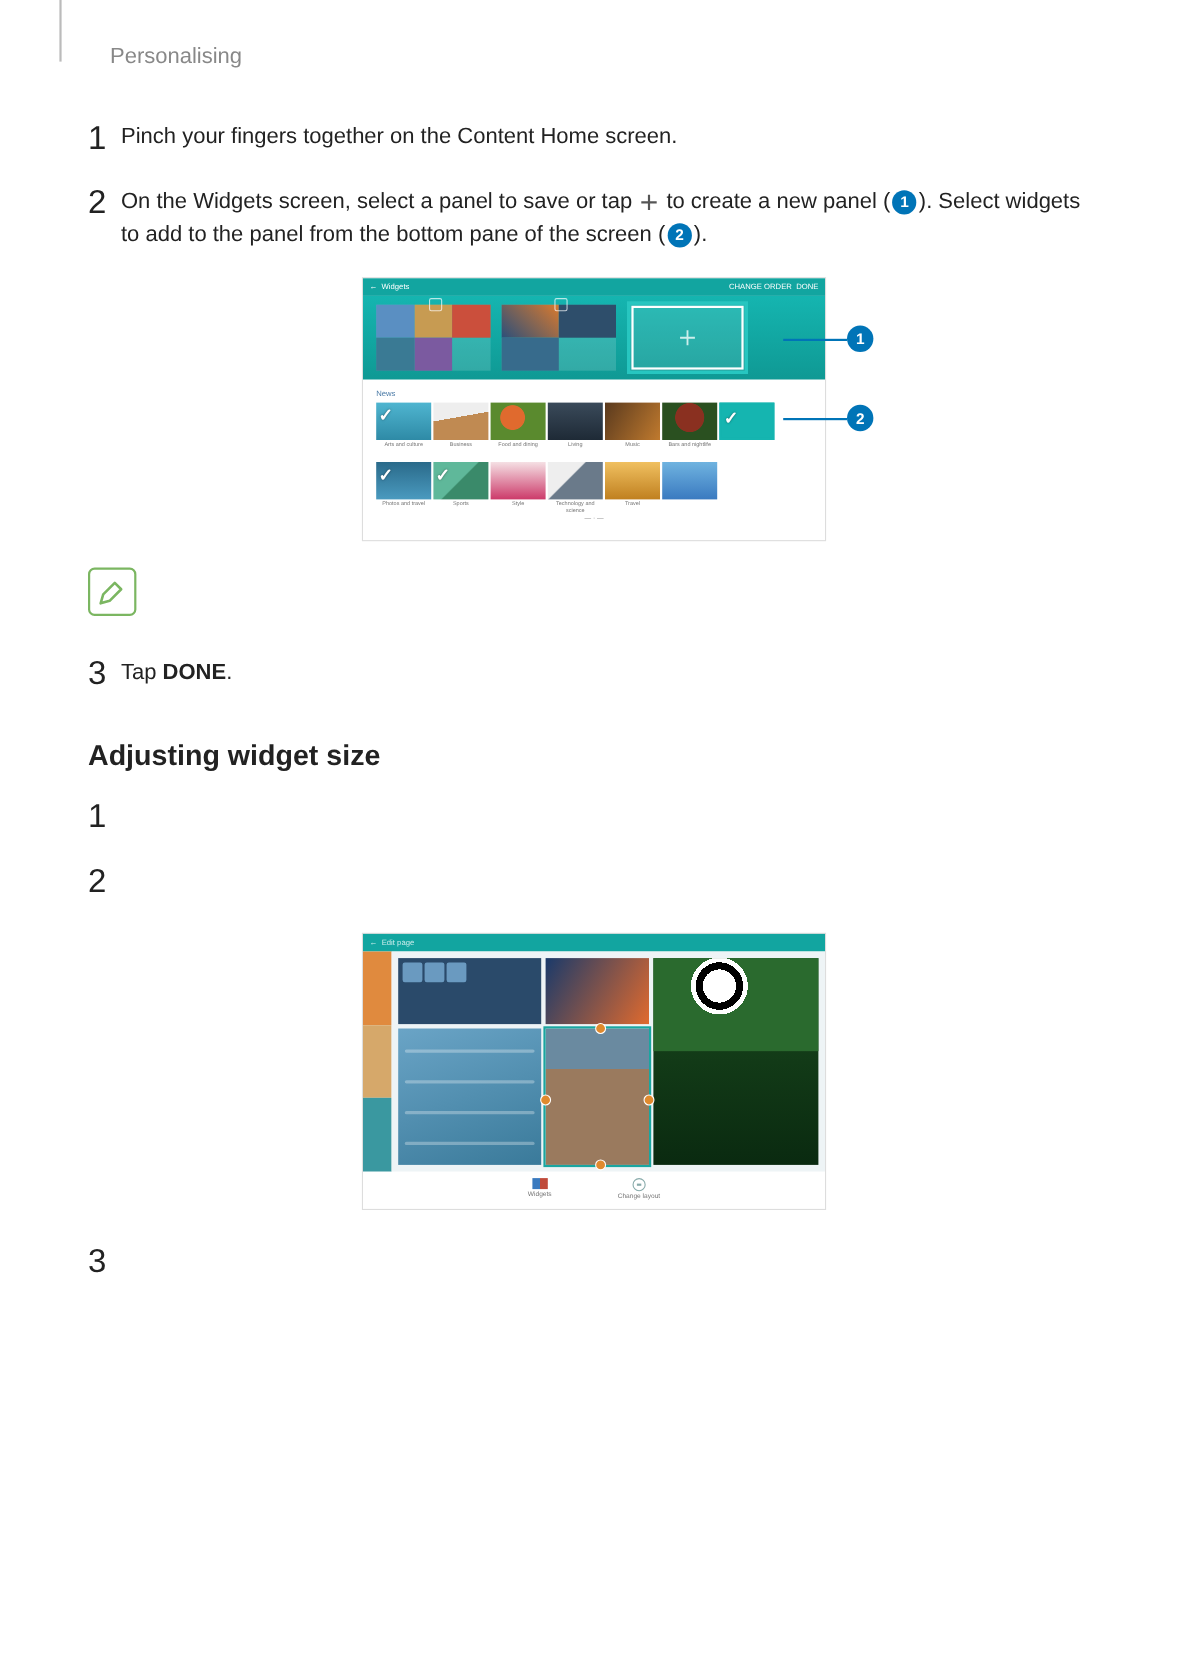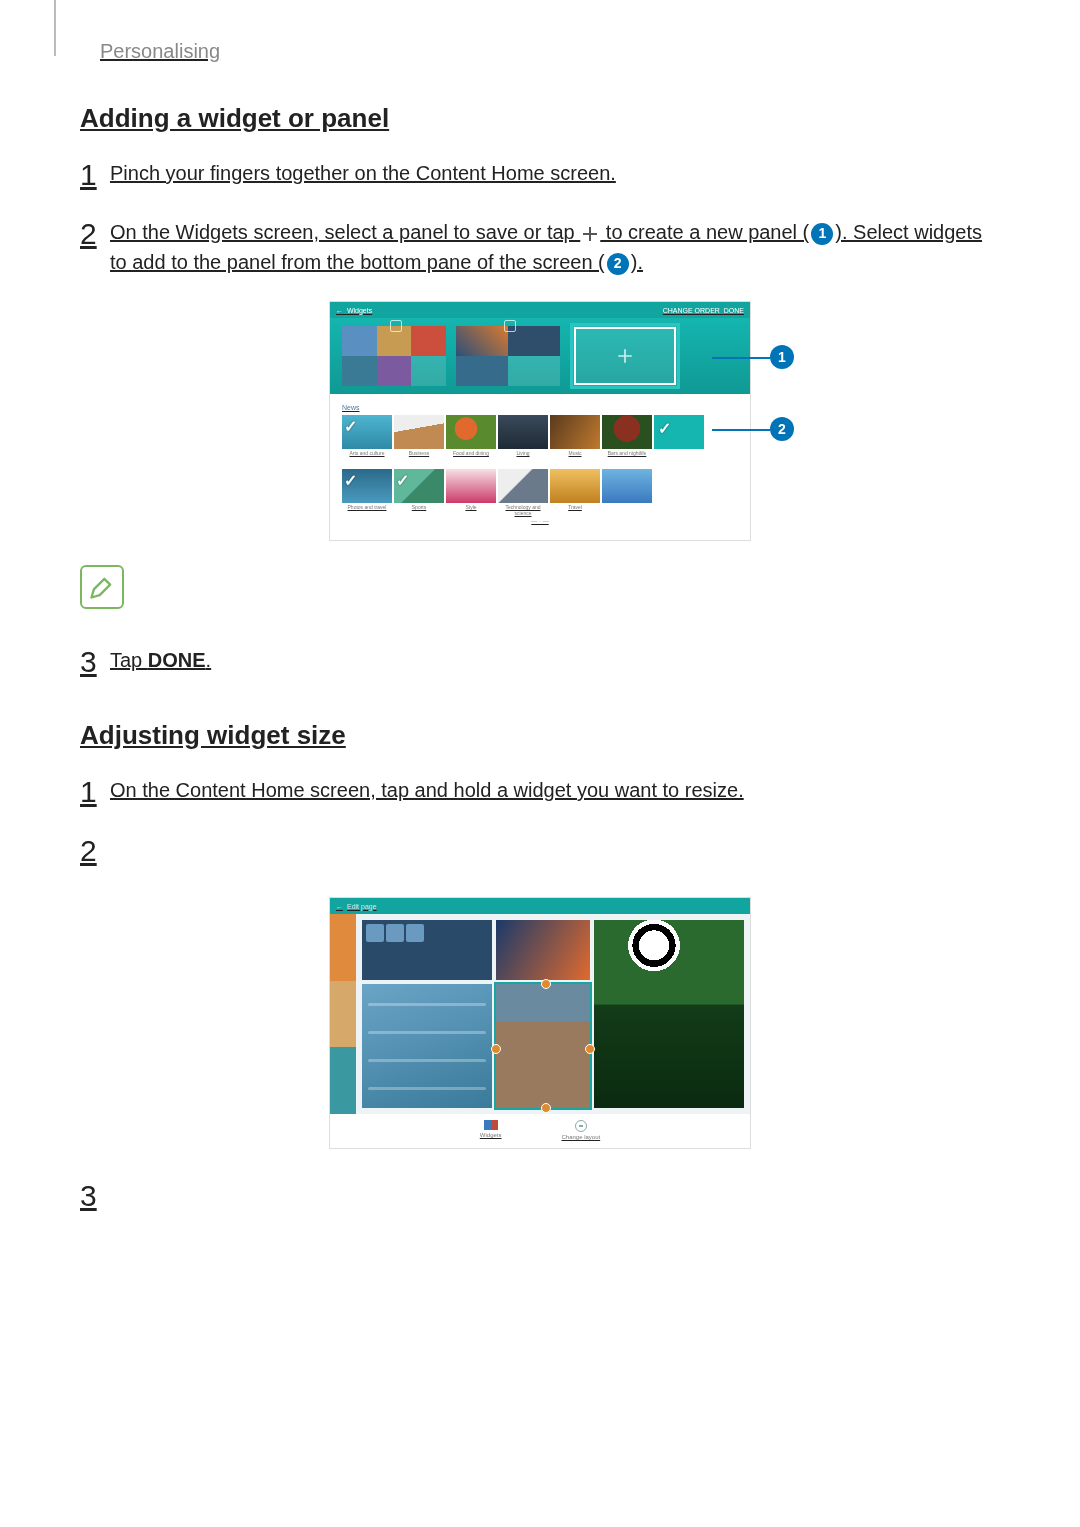--- a/index.html
+++ b/index.html
@@ -7,21 +7,20 @@
     padding: 0;
     font-family: -apple-system, 'Segoe UI', Arial, sans-serif;
     background: #fff;
     color: #222;
     width: 1080px;
   }
   .page {
     padding: 30px 80px 40px 80px;
     position: relative;
     box-sizing: border-box;
-    text-decoration: underline;
   }
   .header-line {
     position: absolute;
     left: 54px;
     top: 0;
     width: 2px;
     height: 56px;
     background: #bbb;
   }
   .header-text {
@@ -251,21 +250,20 @@
     text-align:center;font-size:18px;color:#444;margin-top:50px;
   }
 </style>
 </head>
 <body>
 
 <div class="page">
   <div class="header-line"></div>
   <div class="header-text">Personalising</div>
 
-  <h2 class="section">Adding a widget or panel</h2>
 
   <div class="step">
     <div class="step-num">1</div>
     <div class="step-body">Pinch your fingers together on the Content Home screen.</div>
   </div>
 
   <div class="step">
     <div class="step-num">2</div>
     <div class="step-body">
       <span>On the Widgets screen, select a panel to save or tap </span><span class="inline-icon plus-icon">
@@ -384,21 +382,20 @@
     <div class="step-num">3</div>
     <div class="step-body">
       <span>Tap </span><b>DONE</b><span>.</span>
     </div>
   </div>
 
   <h2 class="section">Adjusting widget size</h2>
 
   <div class="step">
     <div class="step-num">1</div>
-    <div class="step-body">On the Content Home screen, tap and hold a widget you want to resize.</div>
   </div>
 
   <div class="step">
     <div class="step-num">2</div>
   </div>
 
   <div class="figure">
     <div class="fig2">
       <div class="fig2-header">
         <span>←</span>

